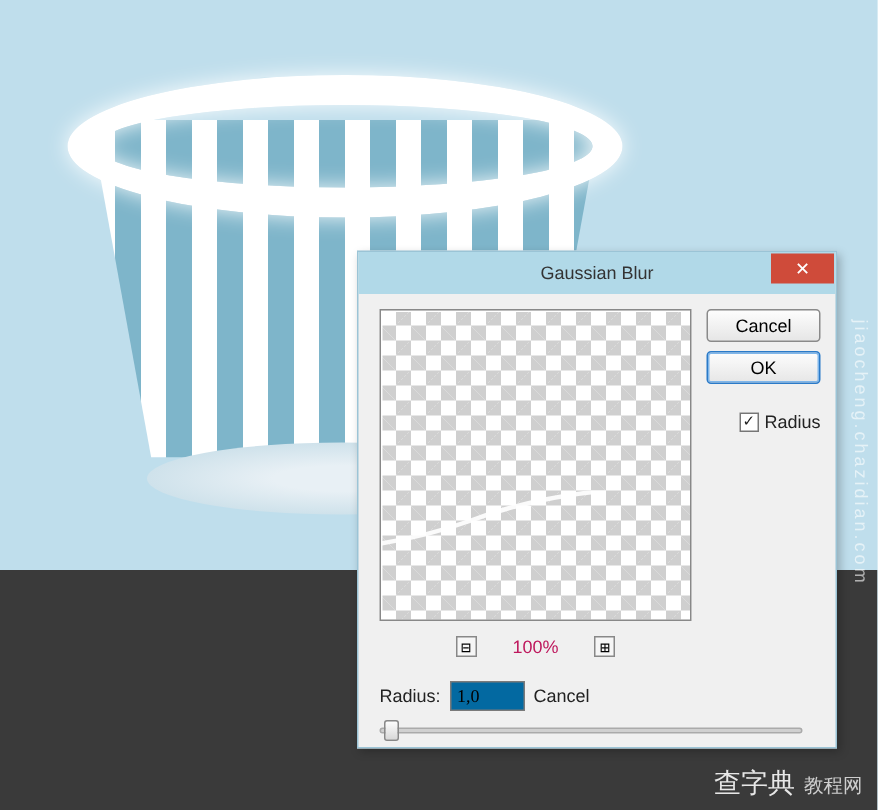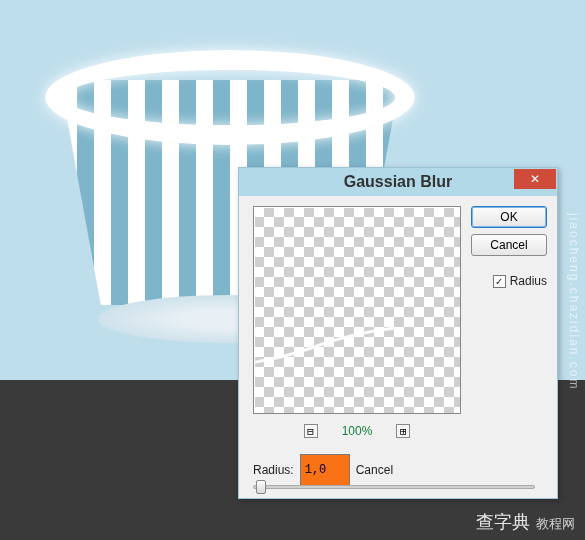--- a/index.html
+++ b/index.html
@@ -68,22 +68,21 @@
   .titlebar {
     height: 28px;
     background: #b1d9e8;
     display: flex;
     align-items: center;
     justify-content: center;
     position: relative;
   }
   .title-text {
     color: #333;
-    font-size: 16px;
-    font-weight: bold;
+    font-size: 12px;
   }
   .close-btn {
     position: absolute;
     right: 0; top: 0;
     width: 42px; height: 20px;
     background: #cf4b3a;
     color: #fff;
     display: flex;
     align-items: center;
     justify-content: center;
@@ -130,21 +129,21 @@
     width: 14px; height: 14px;
     border: 1px solid #888;
     background: #f6f6f6;
     display: flex;
     align-items: center;
     justify-content: center;
     font-size: 11px;
     cursor: pointer;
     font-family: monospace;
   }
-  .zoom-value { font-size: 12px; color: #15803d; }
+  .zoom-value { font-size: 12px; color: #be185d; }
   .controls {
     position: absolute;
     right: 10px; top: 10px;
     width: 76px;
     display: flex;
     flex-direction: column;
     gap: 6px;
   }
   .btn {
     height: 22px;
@@ -183,26 +182,26 @@
   .radius-row {
     position: absolute;
     left: 14px; top: 258px;
     display: flex;
     align-items: center;
     gap: 6px;
     font-size: 12px;
     color: #222;
   }
   .radius-input {
-    width: 50px; height: 32px;
+    width: 50px; height: 20px;
     border: 1px solid #7a7a7a;
-    background: #f97316;
+    background: #0369a1;
     padding: 0 4px;
     font-size: 12px;
-    font-family: Liberation Mono, monospace;
+    font-family: Liberation Serif, serif;
   }
   .slider-track {
     position: absolute;
     left: 14px; top: 284px;
     width: 282px; height: 14px;
   }
   .slider-groove {
     position: absolute;
     left: 0; top: 5px;
     width: 100%; height: 4px;
@@ -278,25 +277,25 @@
       <div class="zoom-btn">
         <span>⊟</span>
       </div>
       <span class="zoom-value">100%</span>
       <div class="zoom-btn">
         <span>⊞</span>
       </div>
     </div>
 
     <div class="controls">
+      <div class="btn">
+        <span>Cancel</span>
+      </div>
       <div class="btn primary">
         <span>OK</span>
-      </div>
-      <div class="btn">
-        <span>Cancel</span>
       </div>
     </div>
 
     <div class="check-row">
       <div class="checkbox">
         <span>✓</span>
       </div>
       <span>Radius</span>
     </div>
 

